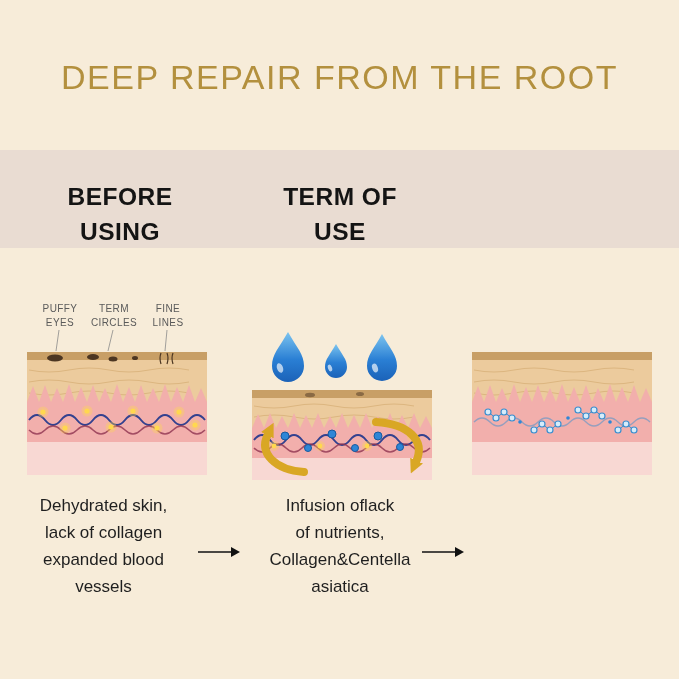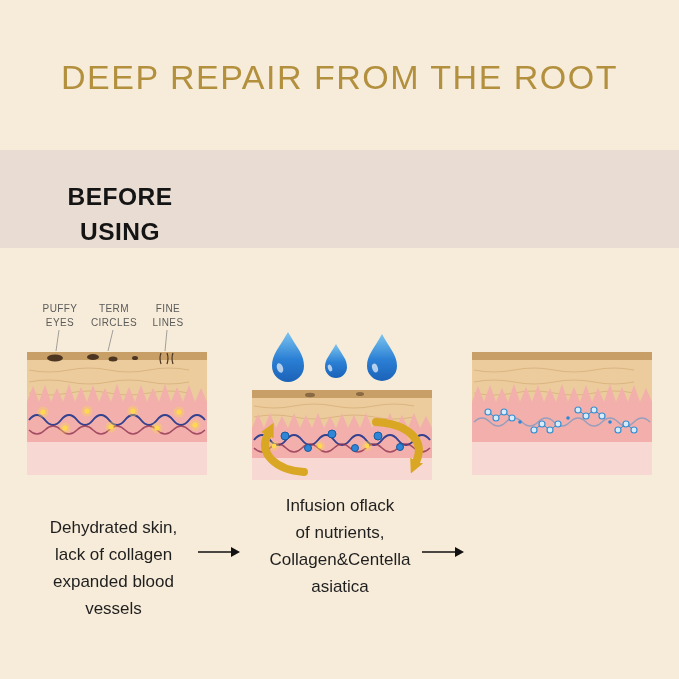--- a/index.html
+++ b/index.html
@@ -29,21 +29,21 @@
   .figure svg{position:absolute;left:0;top:0;}
   .skin-label{
     position:absolute;top:12px;width:60px;text-align:center;
     font-size:10px;letter-spacing:.4px;line-height:1.35;color:var(--label_gray,#5a5a5a);
   }
   .skin-label.l1{left:15px;} .skin-label.l2{left:69px;} .skin-label.l3{left:123px;}
   .caption{
     position:absolute;top:492px;text-align:center;
     font-size:17px;line-height:27px;color:var(--caption,#1f1f1f);
   }
-  .caption.c1{left:16px;width:195px;margin-top:22px;} .caption.c2{left:240px;width:200px;} .caption.c3{left:460px;width:205px;}
+  .caption.c1{left:6px;width:195px;} .caption.c2{left:240px;width:200px;} .caption.c3{left:460px;width:205px;}
   .flow-arrow{position:absolute;top:546px;width:42px;height:12px;}
   .flow-arrow.a1{left:198px;} .flow-arrow.a2{left:422px;}
   
   .f-tan{fill:var(--skin_tan)} .f-tandark{fill:var(--skin_tan_dark)}
   .f-pink{fill:var(--dermis_pink)} .f-pinklight{fill:var(--dermis_light)}
   .f-spot{fill:var(--spot_brown)} .s-spot{stroke:var(--spot_brown);fill:none}
   .s-grain{stroke:var(--grain);stroke-width:1;fill:none}
   .s-vblue{stroke:var(--vessel_blue);stroke-width:2;fill:none}
   .s-vred{stroke:var(--vessel_red);stroke-width:1.5;fill:none;opacity:.8}
   .f-sparkle{fill:var(--sparkle_yellow)} .f-sparkle-glow{fill:var(--sparkle_yellow);opacity:.35}
@@ -57,20 +57,22 @@
 </head>
 <body>
 
 <div class="page">
 
   <h1 class="title">DEEP REPAIR FROM THE ROOT</h1>
 
   <div class="band"></div>
   <div class="col-header c1 pre">BEFORE
 USING</div>
+  <div class="col-header c2 pre">TERM OF
+USE</div>
 
   <div class="figure f1">
     <svg width="200" height="200" viewBox="0 0 200 200">
 
       <line class="s-callout" x1="44" y1="40" x2="41" y2="61"></line>
       <line class="s-callout" x1="98" y1="40" x2="93" y2="61"></line>
       <line class="s-callout" x1="152" y1="40" x2="150" y2="61"></line>
 
       <rect class="f-tandark" x="12" y="62" width="180" height="9"></rect>
       <rect class="f-tan" x="12" y="70" width="180" height="42"></rect>

